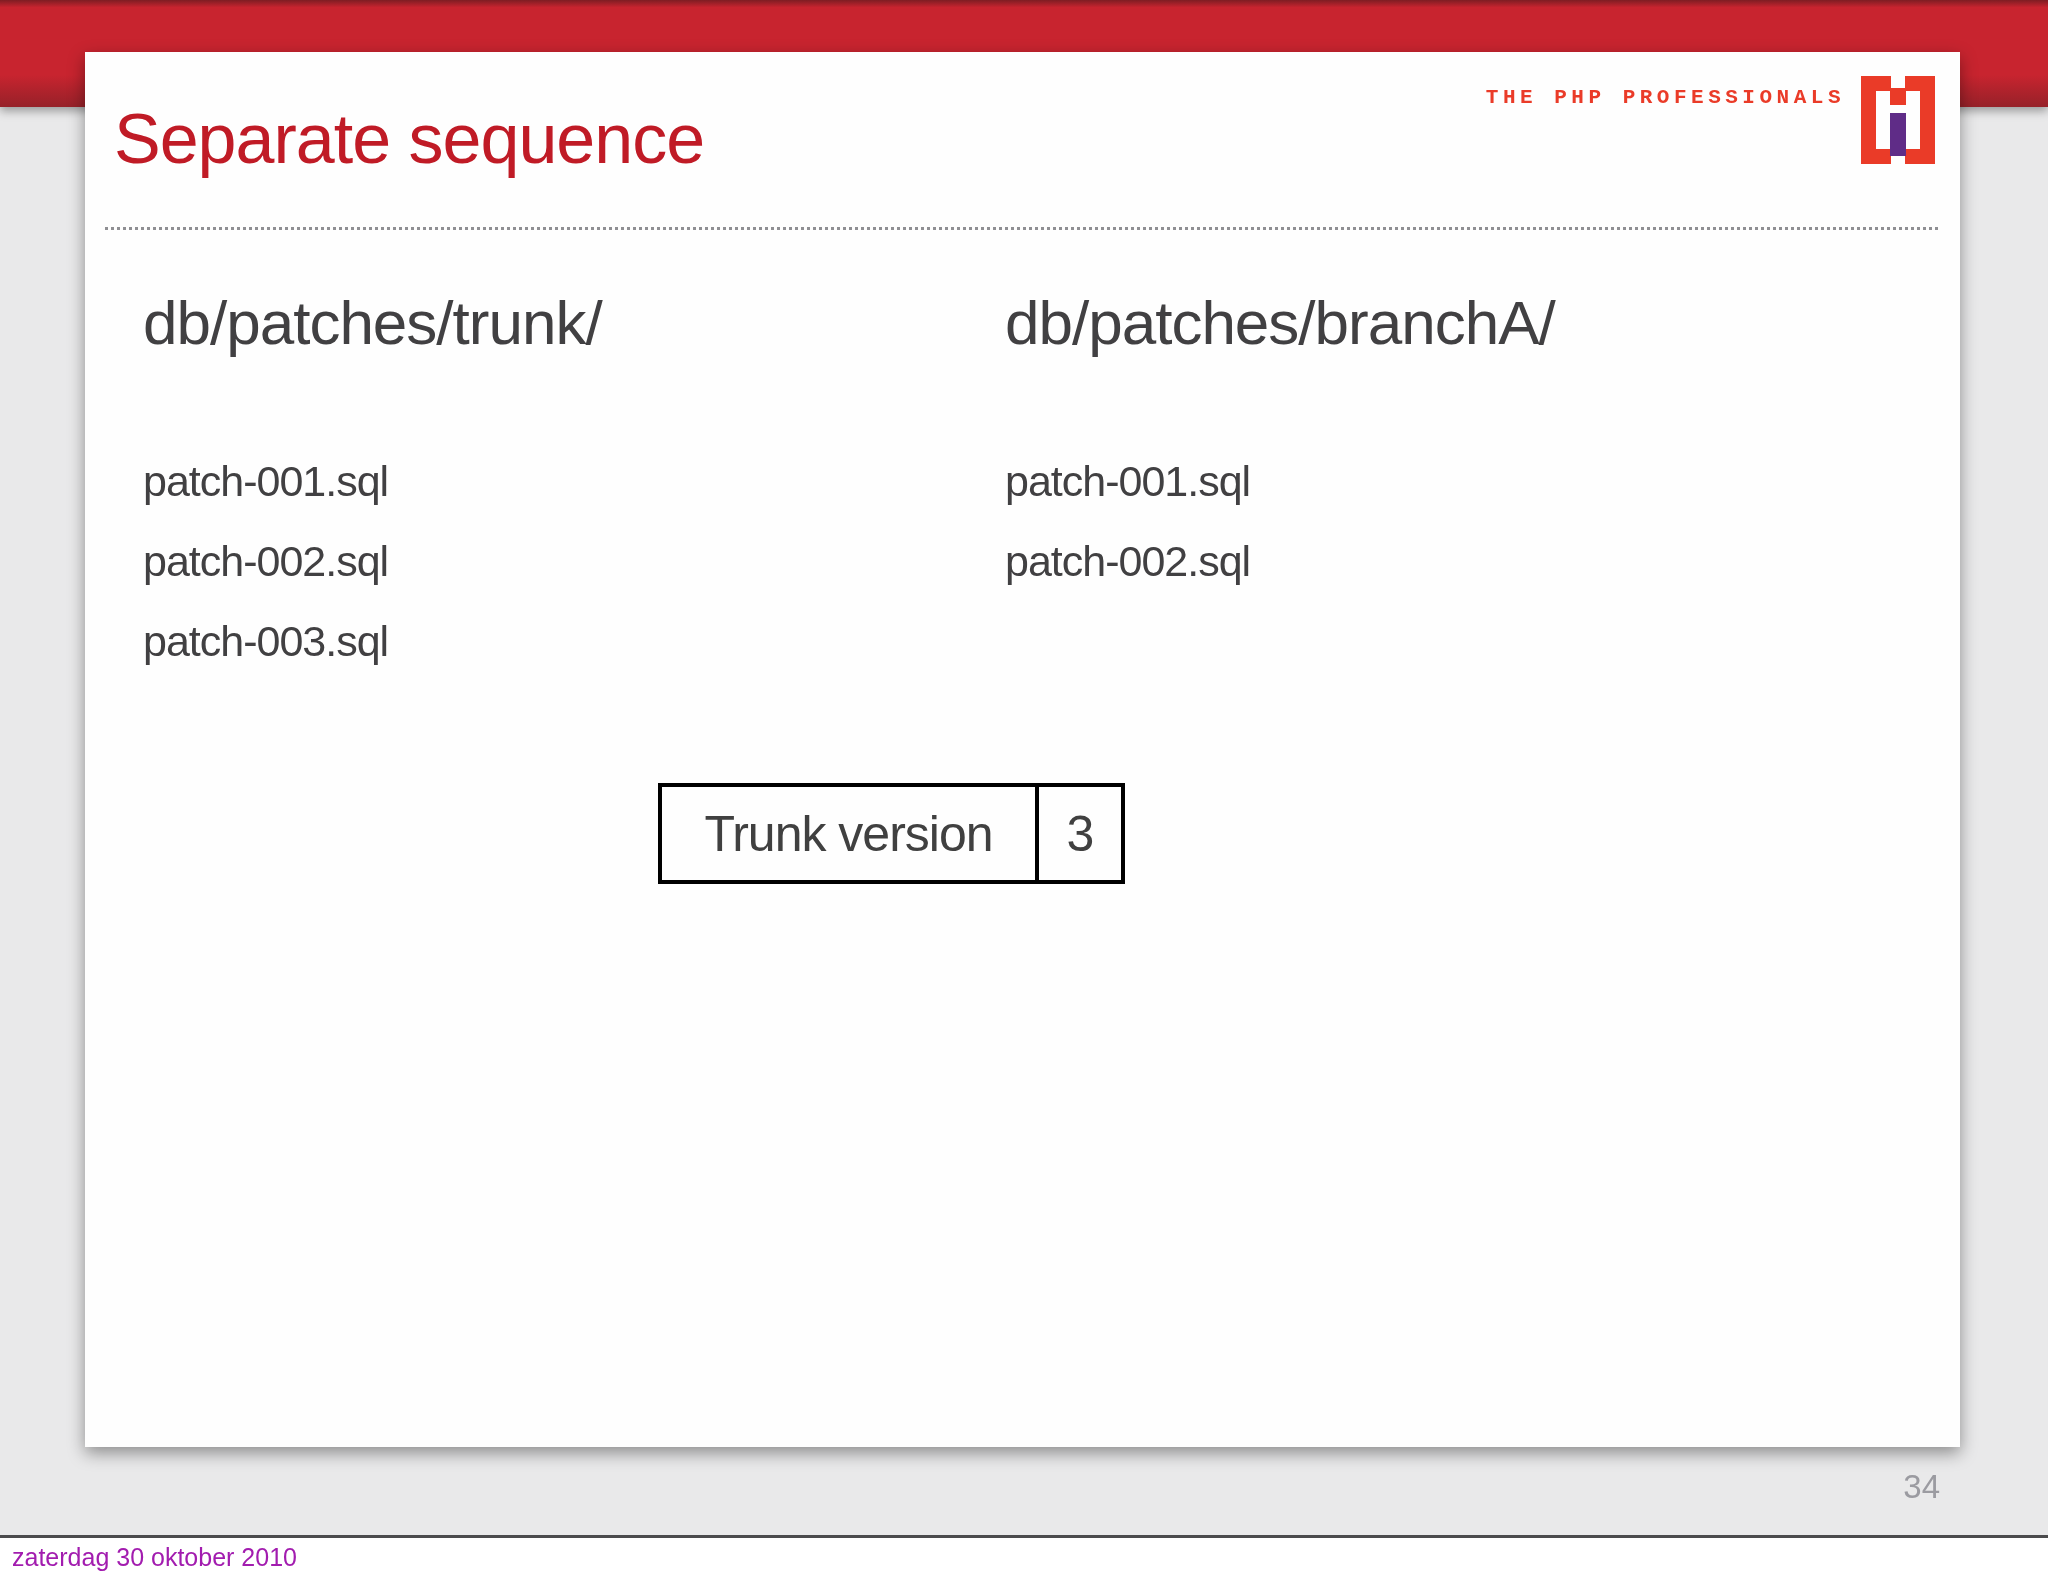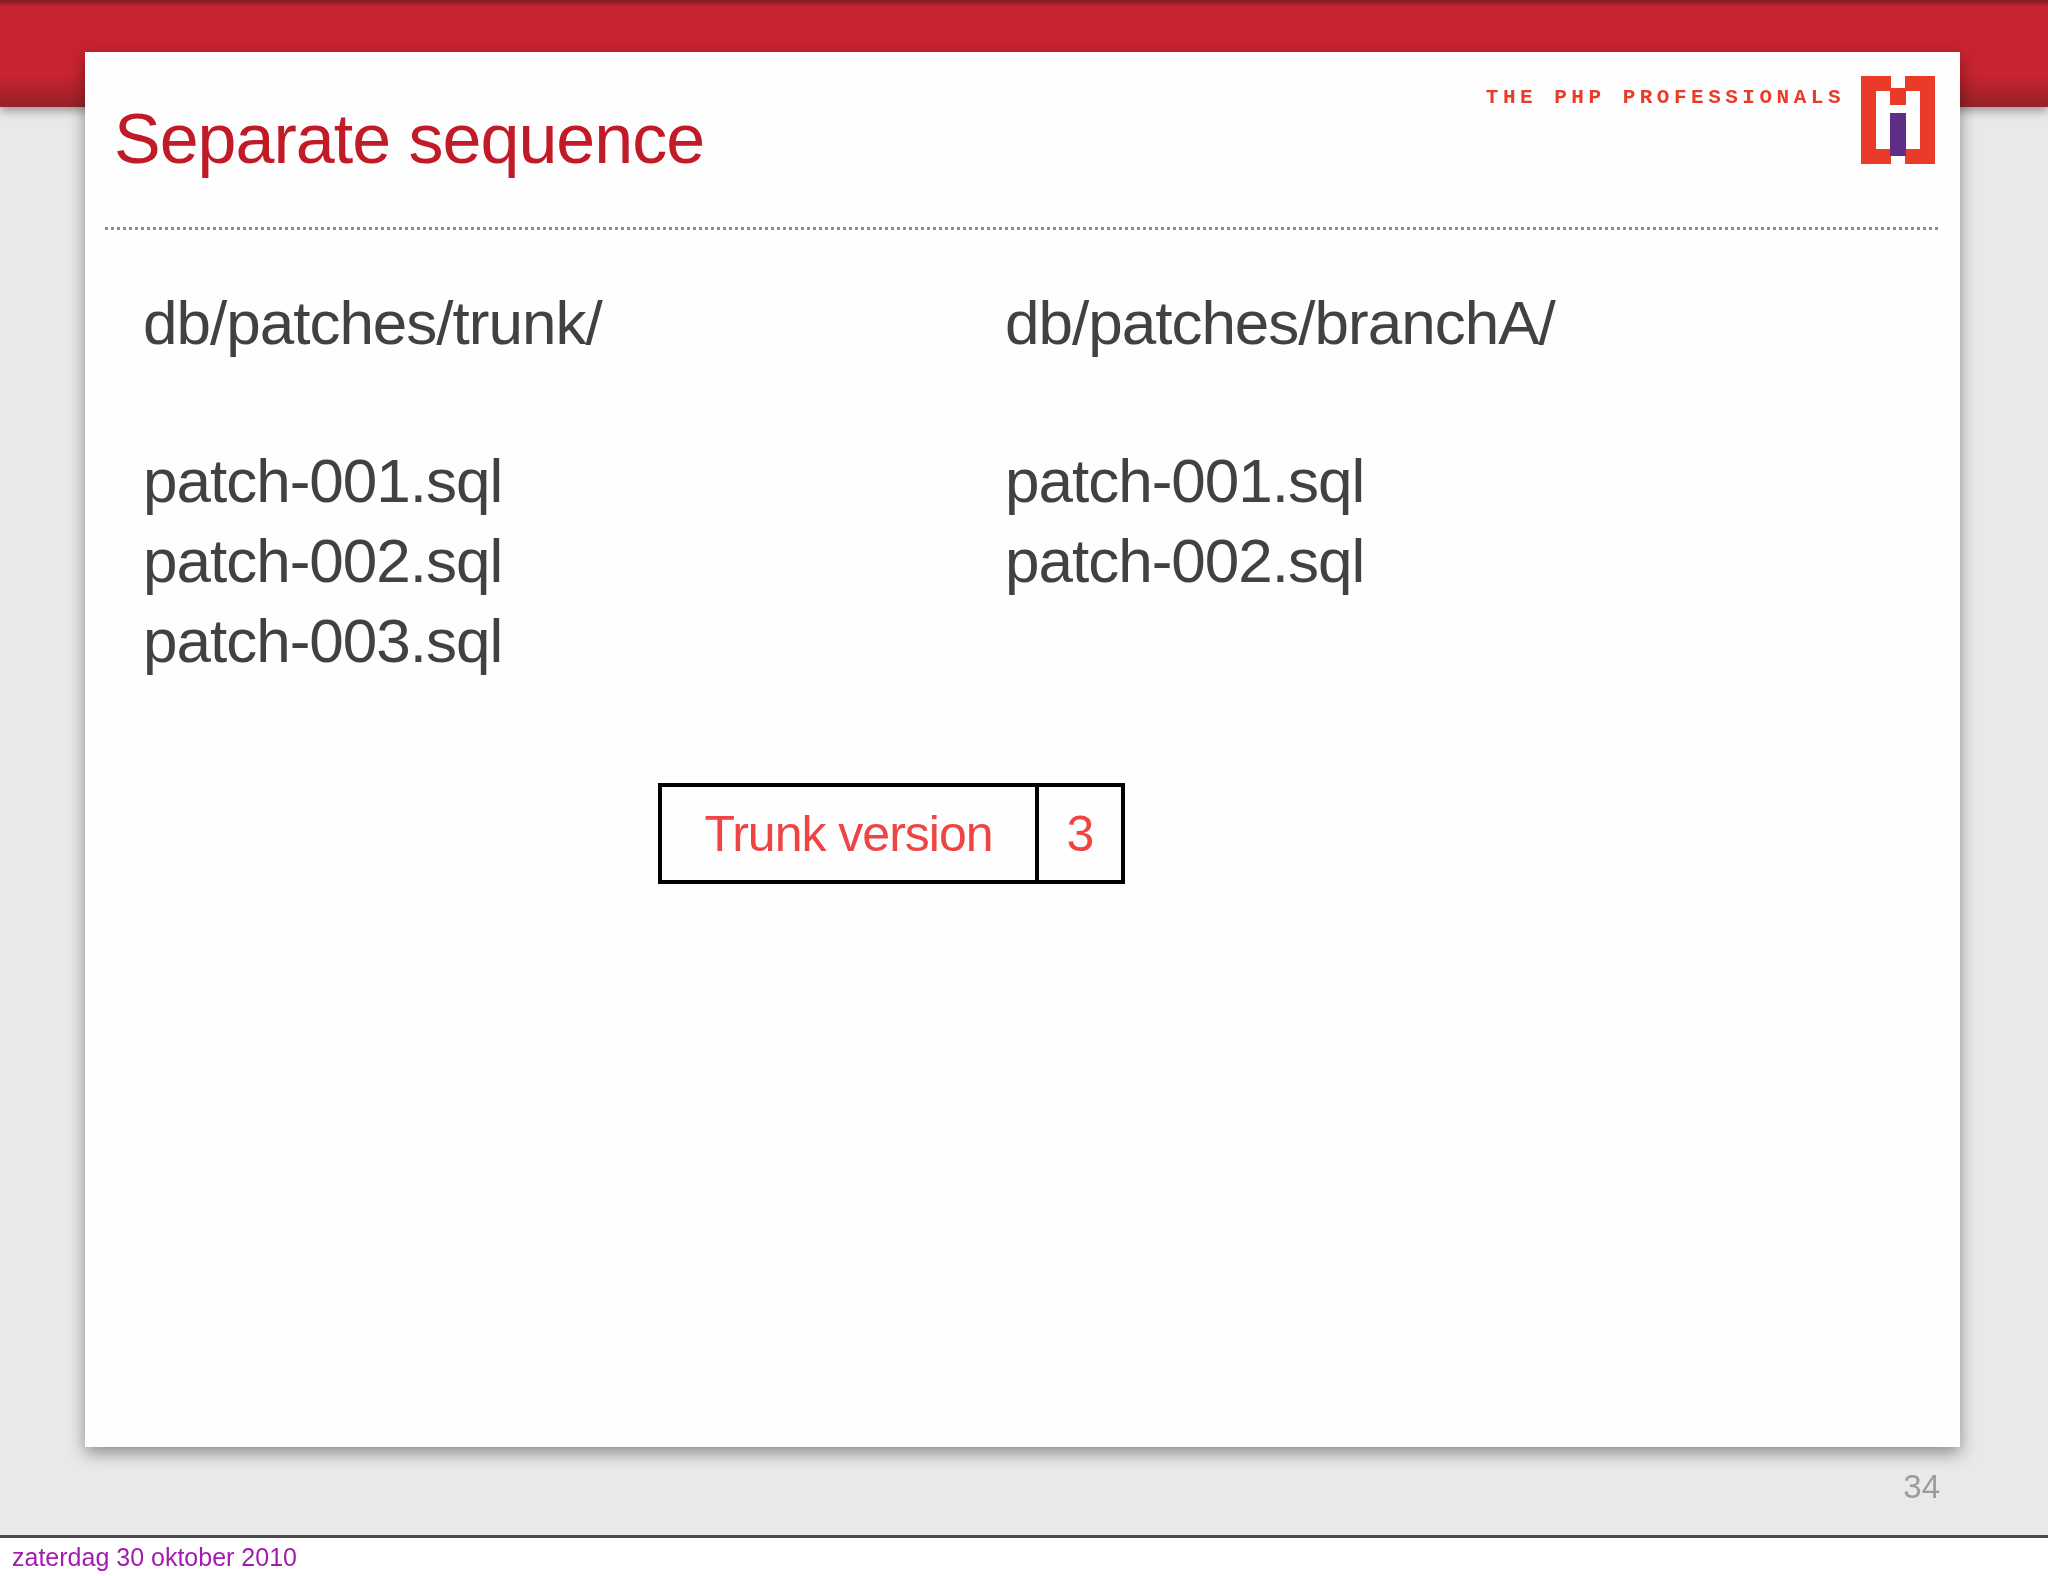--- a/index.html
+++ b/index.html
@@ -80,31 +80,31 @@
   
   .dir-path {
     position:absolute; top:240px;
     font-size:62px; letter-spacing:-1px; line-height:1;
     color:var(--body-gray,#414042);
   }
   .path-left  { left:58px; }
   .path-right { left:920px; }
   .file-list {
     position:absolute; top:389px;
-    font-size:62px; letter-spacing:-1px; line-height:80px;
+    font-size:43px; letter-spacing:-1px; line-height:80px;
     color:var(--body-gray,#414042);
   }
   .files-left  { left:58px; }
   .files-right { left:920px; }
 
   
   .vtable {
     position:absolute; left:573px; top:731px;
     border-collapse:collapse;
-    color:#ef4444;
+    color:#404040;
     border-radius:15px;
   }
   .vtable td {
     border:4px solid var(--table-border,#000);
     height:97px; text-align:center; vertical-align:middle;
     font-size:50px; letter-spacing:-1px;
     background:#fefefe;
   }
   .vtable td.lbl { width:377px; }
   .vtable td.val { width:86px; }

